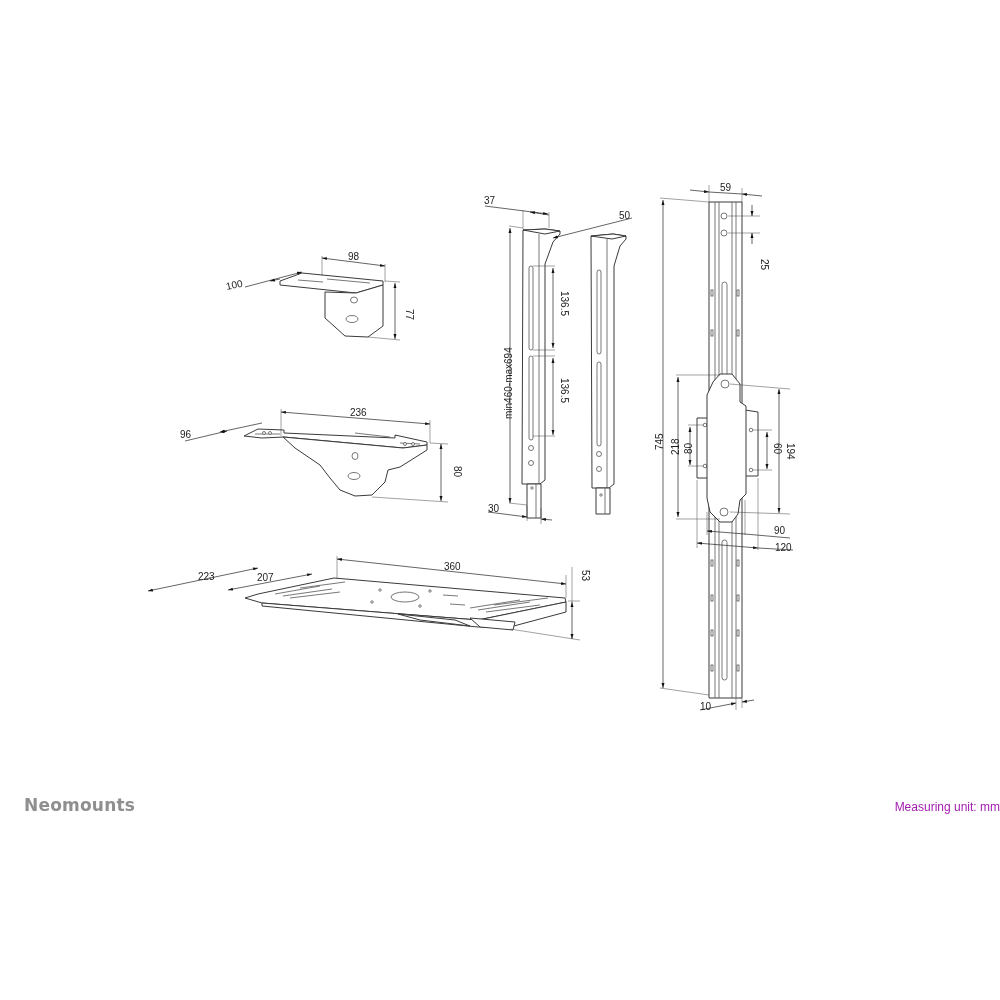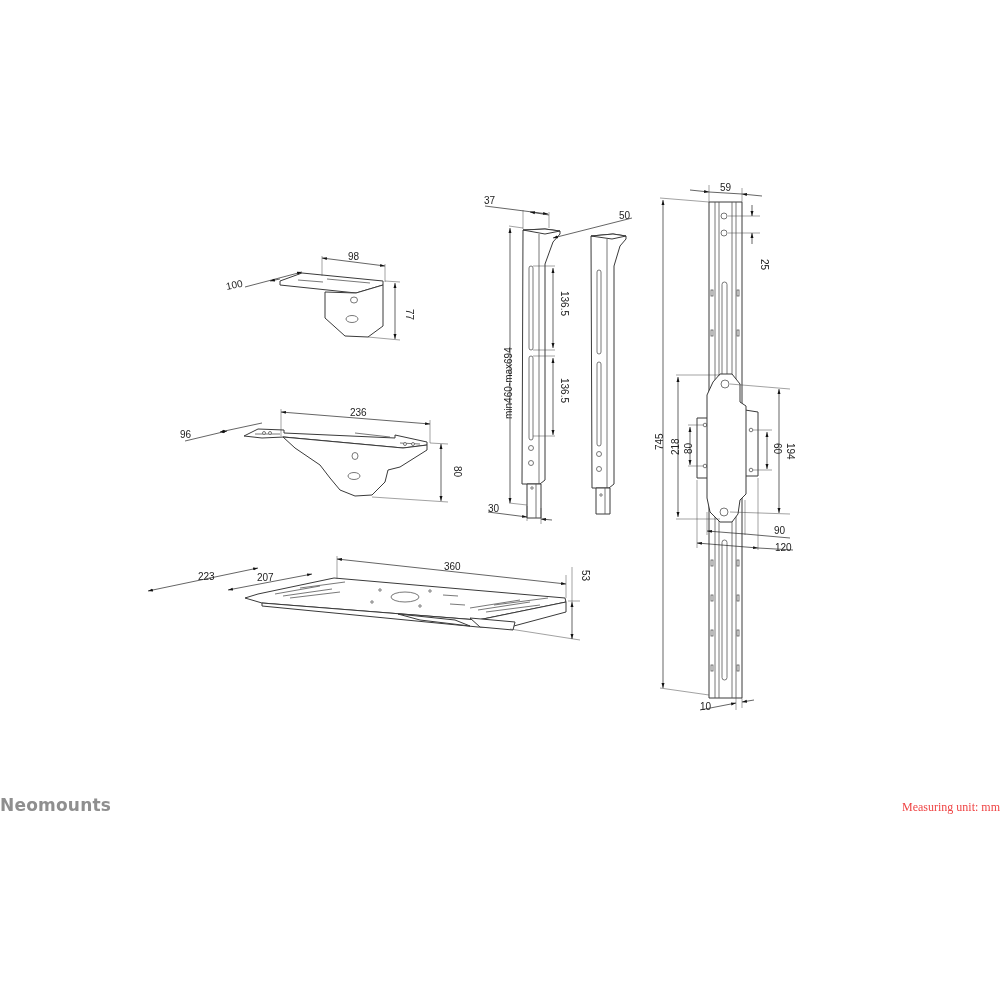--- a/index.html
+++ b/index.html
@@ -4,22 +4,22 @@
 <style>
   html, body { margin:0; padding:0; background:#ffffff; }
   body { width:1000px; height:1000px; position:relative; overflow:hidden; font-family:"Liberation Sans", sans-serif; }
   #drawing { position:absolute; left:0; top:0; width:1000px; height:1000px; }
   .part { fill:#ffffff; stroke:#3a3a3a; stroke-width:1; stroke-linejoin:round; }
   .thin { fill:none; stroke:#555; stroke-width:0.8; }
   .slot { fill:#ffffff; stroke:#555; stroke-width:0.8; }
   .dim { fill:none; stroke:#222; stroke-width:0.7; }
   .ext { fill:none; stroke:#444; stroke-width:0.5; }
   .dimtxt { font-family:"Liberation Sans", sans-serif; font-size:10px; fill:#222; }
-  .brand { position:absolute; left:0; top:795px; font-family:"DejaVu Sans", sans-serif; font-weight:bold; font-size:17px; color:#8f8f8f; letter-spacing:0.2px; }
-  .unit { position:absolute; right:0; top:800px; font-family:Liberation Serif, serif; font-size:12px; color:#ef4444; }
+  .brand { position:absolute; left:0; top:795px; font-family:"DejaVu Sans", sans-serif; font-weight:bold; font-size:17px; color:#8f8f8f; letter-spacing:0.2px;padding-left:24px; }
+  .unit { position:absolute; right:0; top:800px; font-family:Liberation Sans, sans-serif; font-size:12px; color:#a21caf; }
 </style>
 </head>
 <body>
 
 <svg id="drawing" viewBox="0 0 1000 1000" xmlns="http://www.w3.org/2000/svg">
   <defs>
     <marker id="arr" viewBox="0 0 10 10" refX="10" refY="5" markerWidth="7" markerHeight="7" orient="auto-start-reverse">
       <path d="M0,2 L10,5 L0,8 z" fill="#111"></path>
     </marker>
   </defs>

